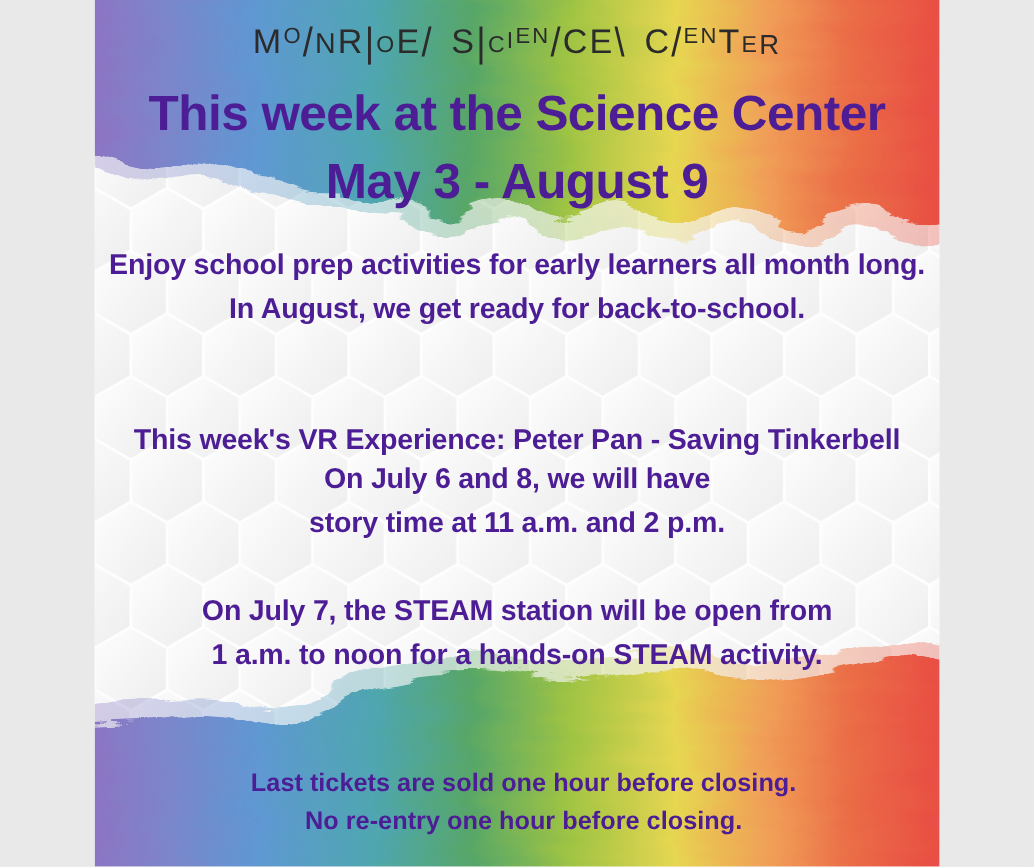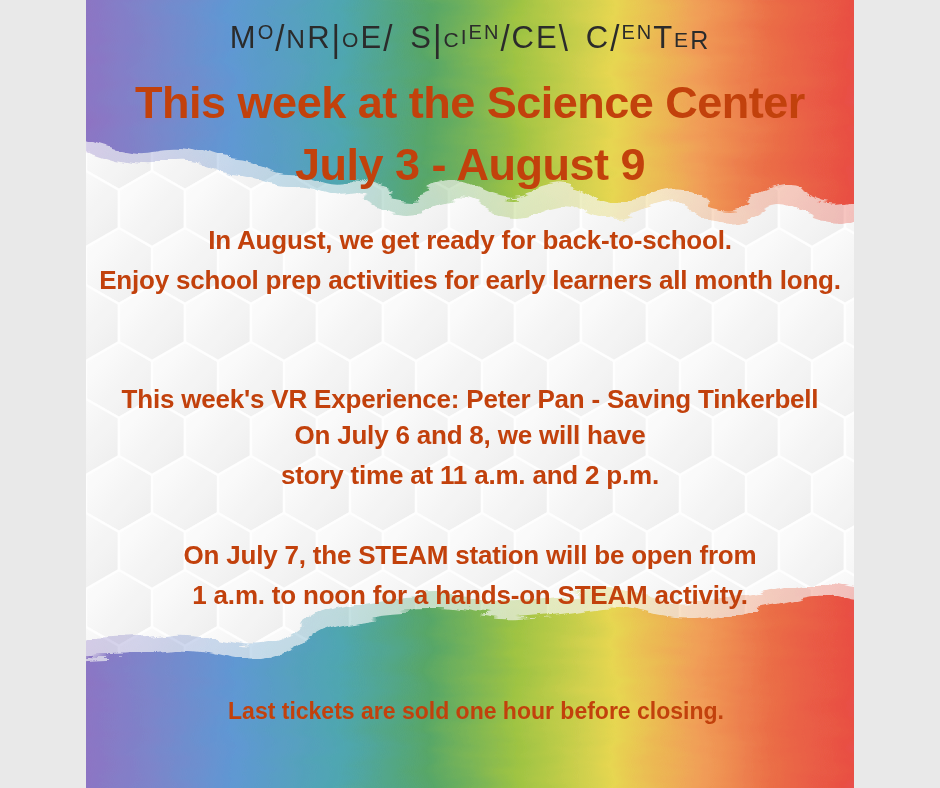--- a/index.html
+++ b/index.html
@@ -2,21 +2,21 @@
 <html><head>
 <meta charset="utf-8">
 <style>
   html,body{margin:0;padding:0;}
   body{background:#e9e9e9;font-family:"Liberation Sans","DejaVu Sans",sans-serif;}
   .poster{position:relative;width:768px;height:788px;margin:0 auto;overflow:hidden;background:#f7f7f7;}
   .hexbg{position:absolute;left:0;top:0;z-index:0;}
   .band{position:absolute;left:0;z-index:1;display:block;}
   .band.top{top:0;}
   .band.bottom{top:538px;}
-  .txt{position:absolute;left:0;right:0;text-align:center;color:#c2410c;z-index:3;}
+  .txt{position:absolute;left:0;right:0;text-align:center;color:#4c1d95;z-index:3;}
   .logo{top:20px;height:44px;color:#2b2b2b;letter-spacing:2px;white-space:nowrap;}
   .lseg{display:inline-block;font-weight:400;}
   .lg{font-size:31px;}
   .md{font-size:26px;}
   .sm{font-size:21px;vertical-align:4px;}
   .sm-hi{font-size:20px;vertical-align:9px;}
   .sm-lo{font-size:21px;vertical-align:1px;}
   .md-lo{font-size:25px;vertical-align:-1px;}
   .slash{font-size:33px;transform:scaleY(1.12);vertical-align:-2px;}
   .gap{width:16px;}
@@ -101,39 +101,40 @@
     <g filter="url(#fB)">
       <path fill="url(#gB)" opacity="0.32" transform="translate(0,-15)" d="M-20,122 C10,116 40,120 80,114 C120,108 140,126 175,122 C210,118 220,92 250,84 C280,76 310,72 350,72 C390,72 400,82 430,80 C460,78 490,74 520,70 C550,66 580,84 610,80 C640,76 670,70 700,62 C720,57 730,52 760,60 C790,68 800,56 830,50 C860,44 890,60 915,56 C935,53 950,56 960,58 L960,270 L-20,270 Z"></path>
       <path fill="url(#gB)" opacity="0.96" d="M-20,122 C10,116 40,120 80,114 C120,108 140,126 175,122 C210,118 220,92 250,84 C280,76 310,72 350,72 C390,72 400,82 430,80 C460,78 490,74 520,70 C550,66 580,84 610,80 C640,76 670,70 700,62 C720,57 730,52 760,60 C790,68 800,56 830,50 C860,44 890,60 915,56 C935,53 950,56 960,58 L960,270 L-20,270 Z"></path>
     </g>
   </svg>
 
   <div class="txt logo"><span class="lseg lg">M</span><span class="lseg sm-hi">O</span><span class="lseg slash">/</span><span class="lseg md">N</span><span class="lseg lg">R</span><span class="lseg slash">|</span><span class="lseg sm-lo">O</span><span class="lseg lg">E</span><span class="lseg slash">/</span><span class="lseg gap">&nbsp;</span><span class="lseg lg">S</span><span class="lseg slash">|</span><span class="lseg sm-lo">C</span><span class="lseg sm">I</span><span class="lseg sm-hi">E</span><span class="lseg sm-hi">N</span><span class="lseg slash">/</span><span class="lseg lg">C</span><span class="lseg lg">E</span><span class="lseg slash">\</span><span class="lseg gap">&nbsp;</span><span class="lseg lg">C</span><span class="lseg slash">/</span><span class="lseg sm-hi">E</span><span class="lseg sm-hi">N</span><span class="lseg lg">T</span><span class="lseg sm-lo">E</span><span class="lseg md-lo">R</span></div>
 
   <h1 class="txt title" style="margin:0;">
     <div>This week at the Science Center</div>
-    <div>July 3 - August 9</div>
+    <div>May 3 - August 9</div>
   </h1>
 
   <div class="txt para p1">
+    <div>Enjoy school prep activities for early learners all month long.</div>
     <div>In August, we get ready for back-to-school.</div>
-    <div>Enjoy school prep activities for early learners all month long.</div>
   </div>
 
   <div class="txt para p2">
     <div>This week's VR Experience: Peter Pan - Saving Tinkerbell</div>
   </div>
 
   <div class="txt para p3">
     <div>On July 6 and 8, we will have</div>
     <div>story time at 11 a.m. and 2 p.m.</div>
   </div>
 
   <div class="txt para p4">
     <div>On July 7, the STEAM station will be open from</div>
     <div>1 a.m. to noon for a hands-on STEAM activity.</div>
   </div>
 
   <div class="txt footer">
     <div>Last tickets are sold one hour before closing.</div>
+    <div>No re-entry one hour before closing.</div>
   </div>
 
 </div>
 
 </body></html>

